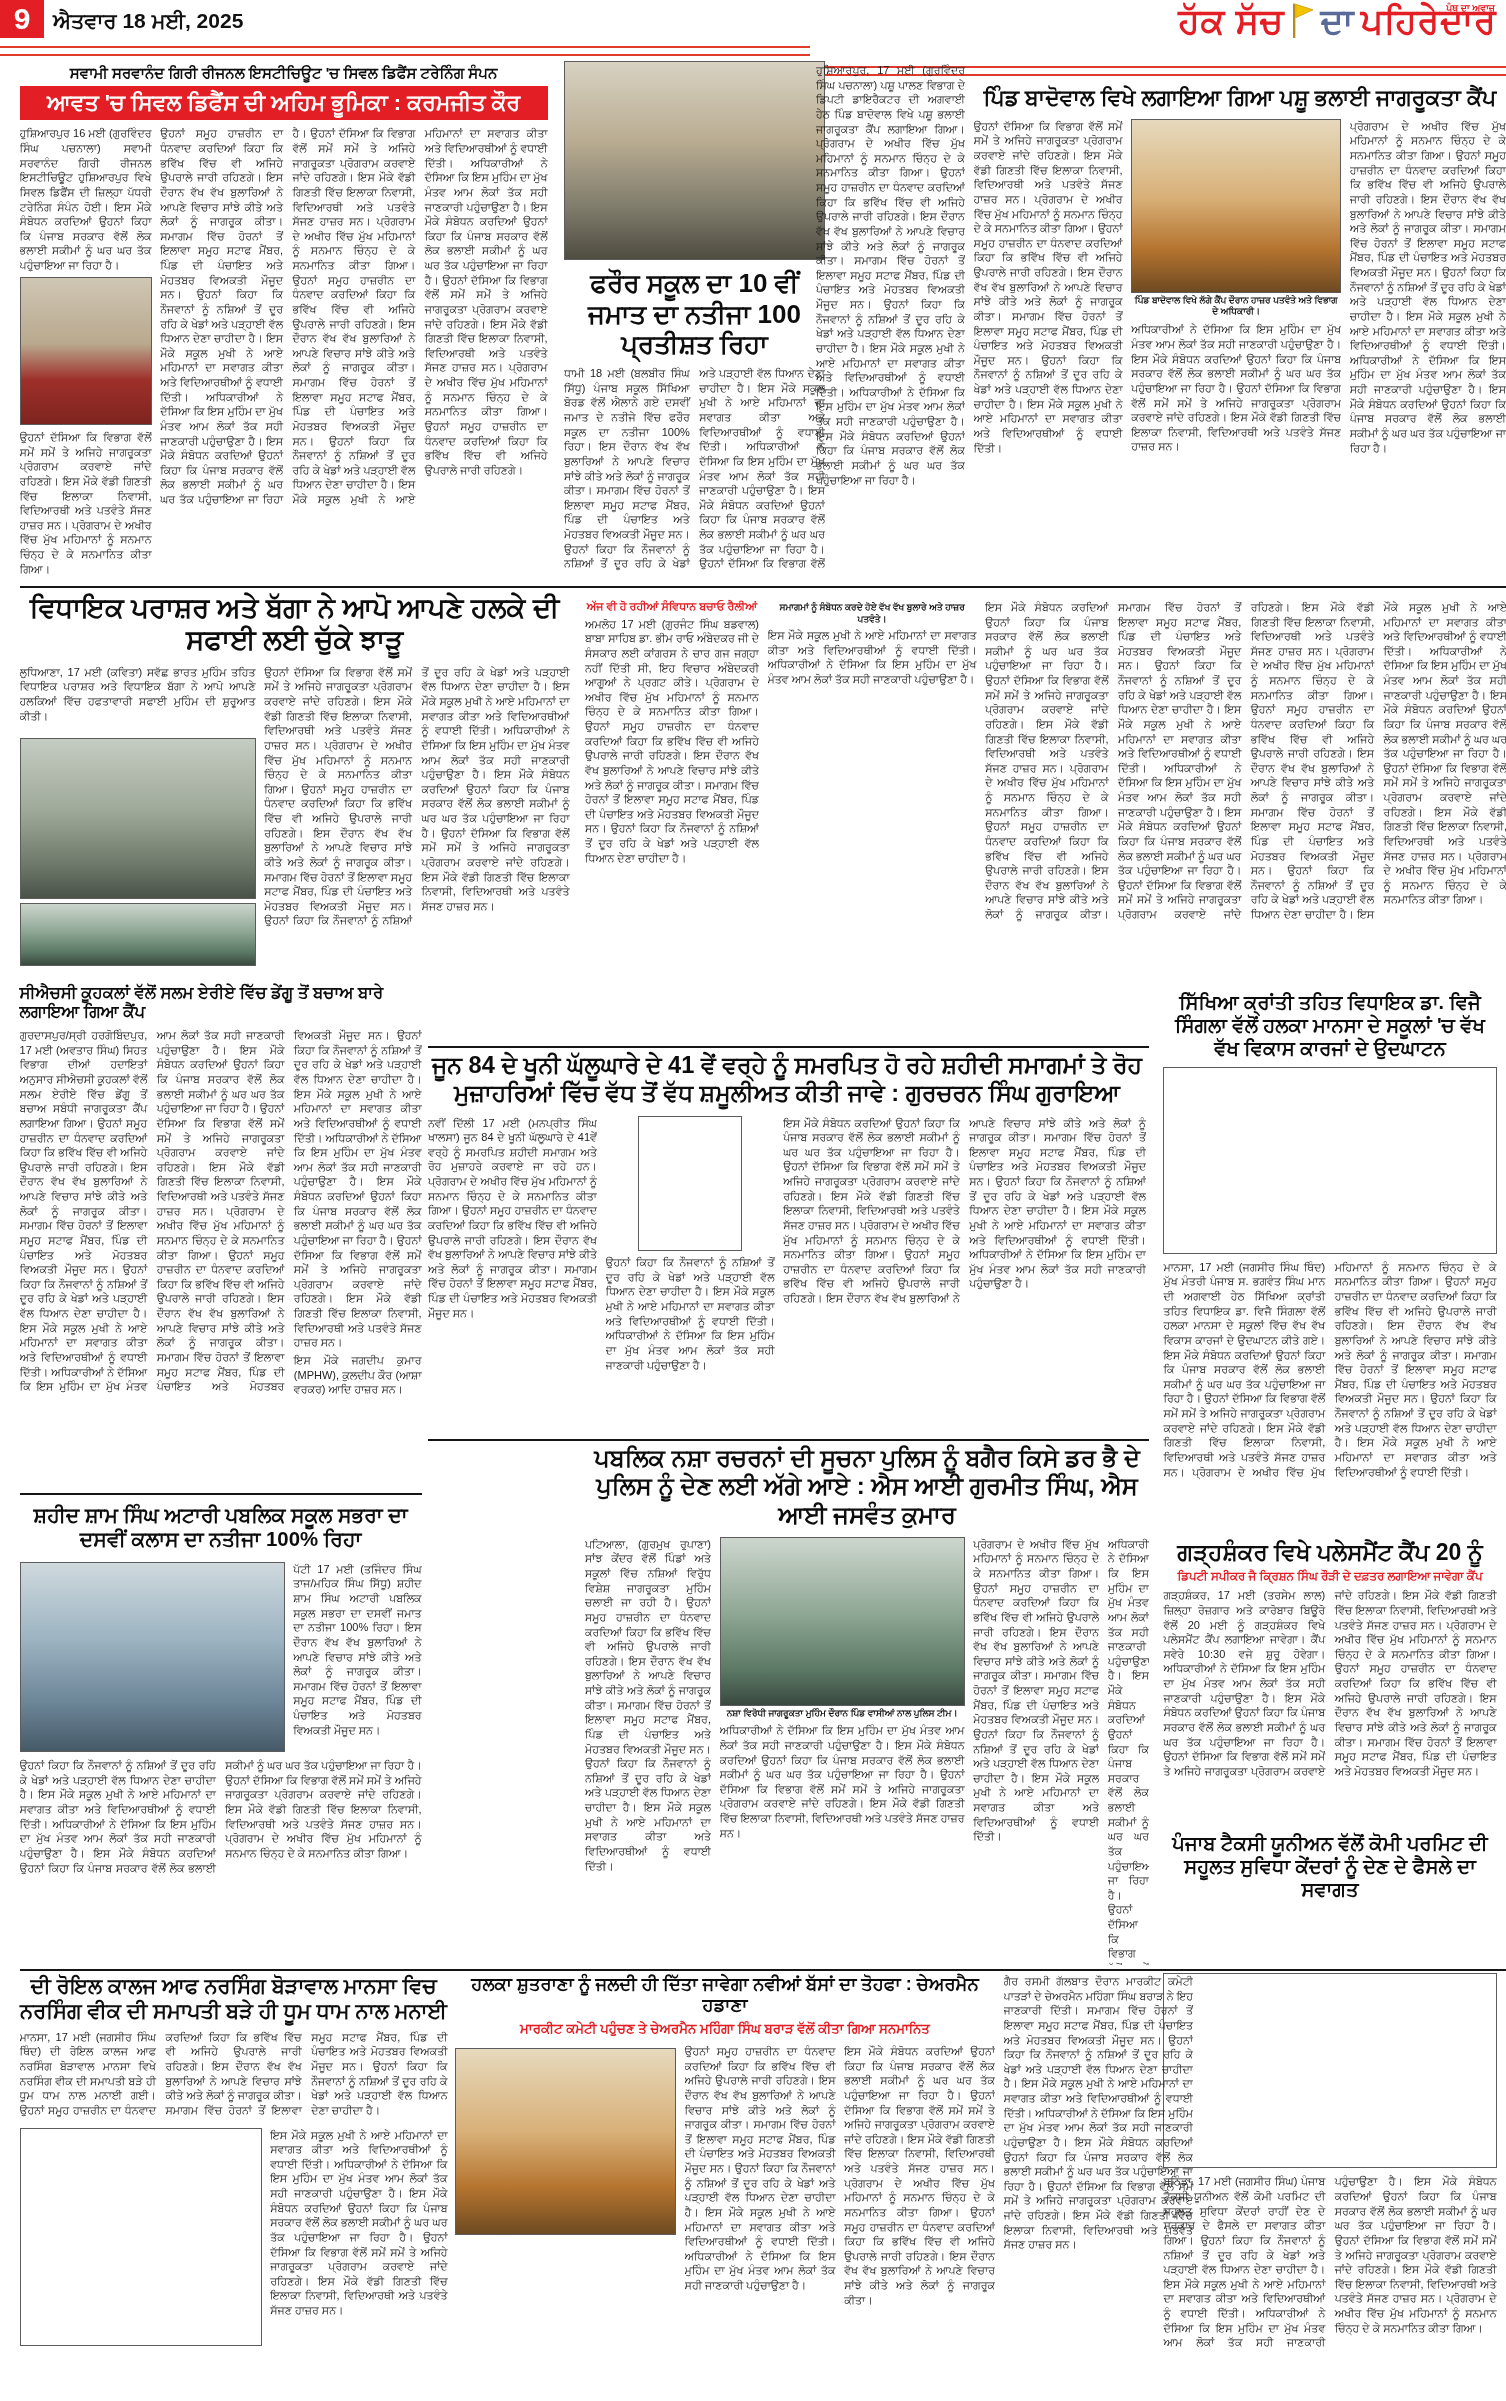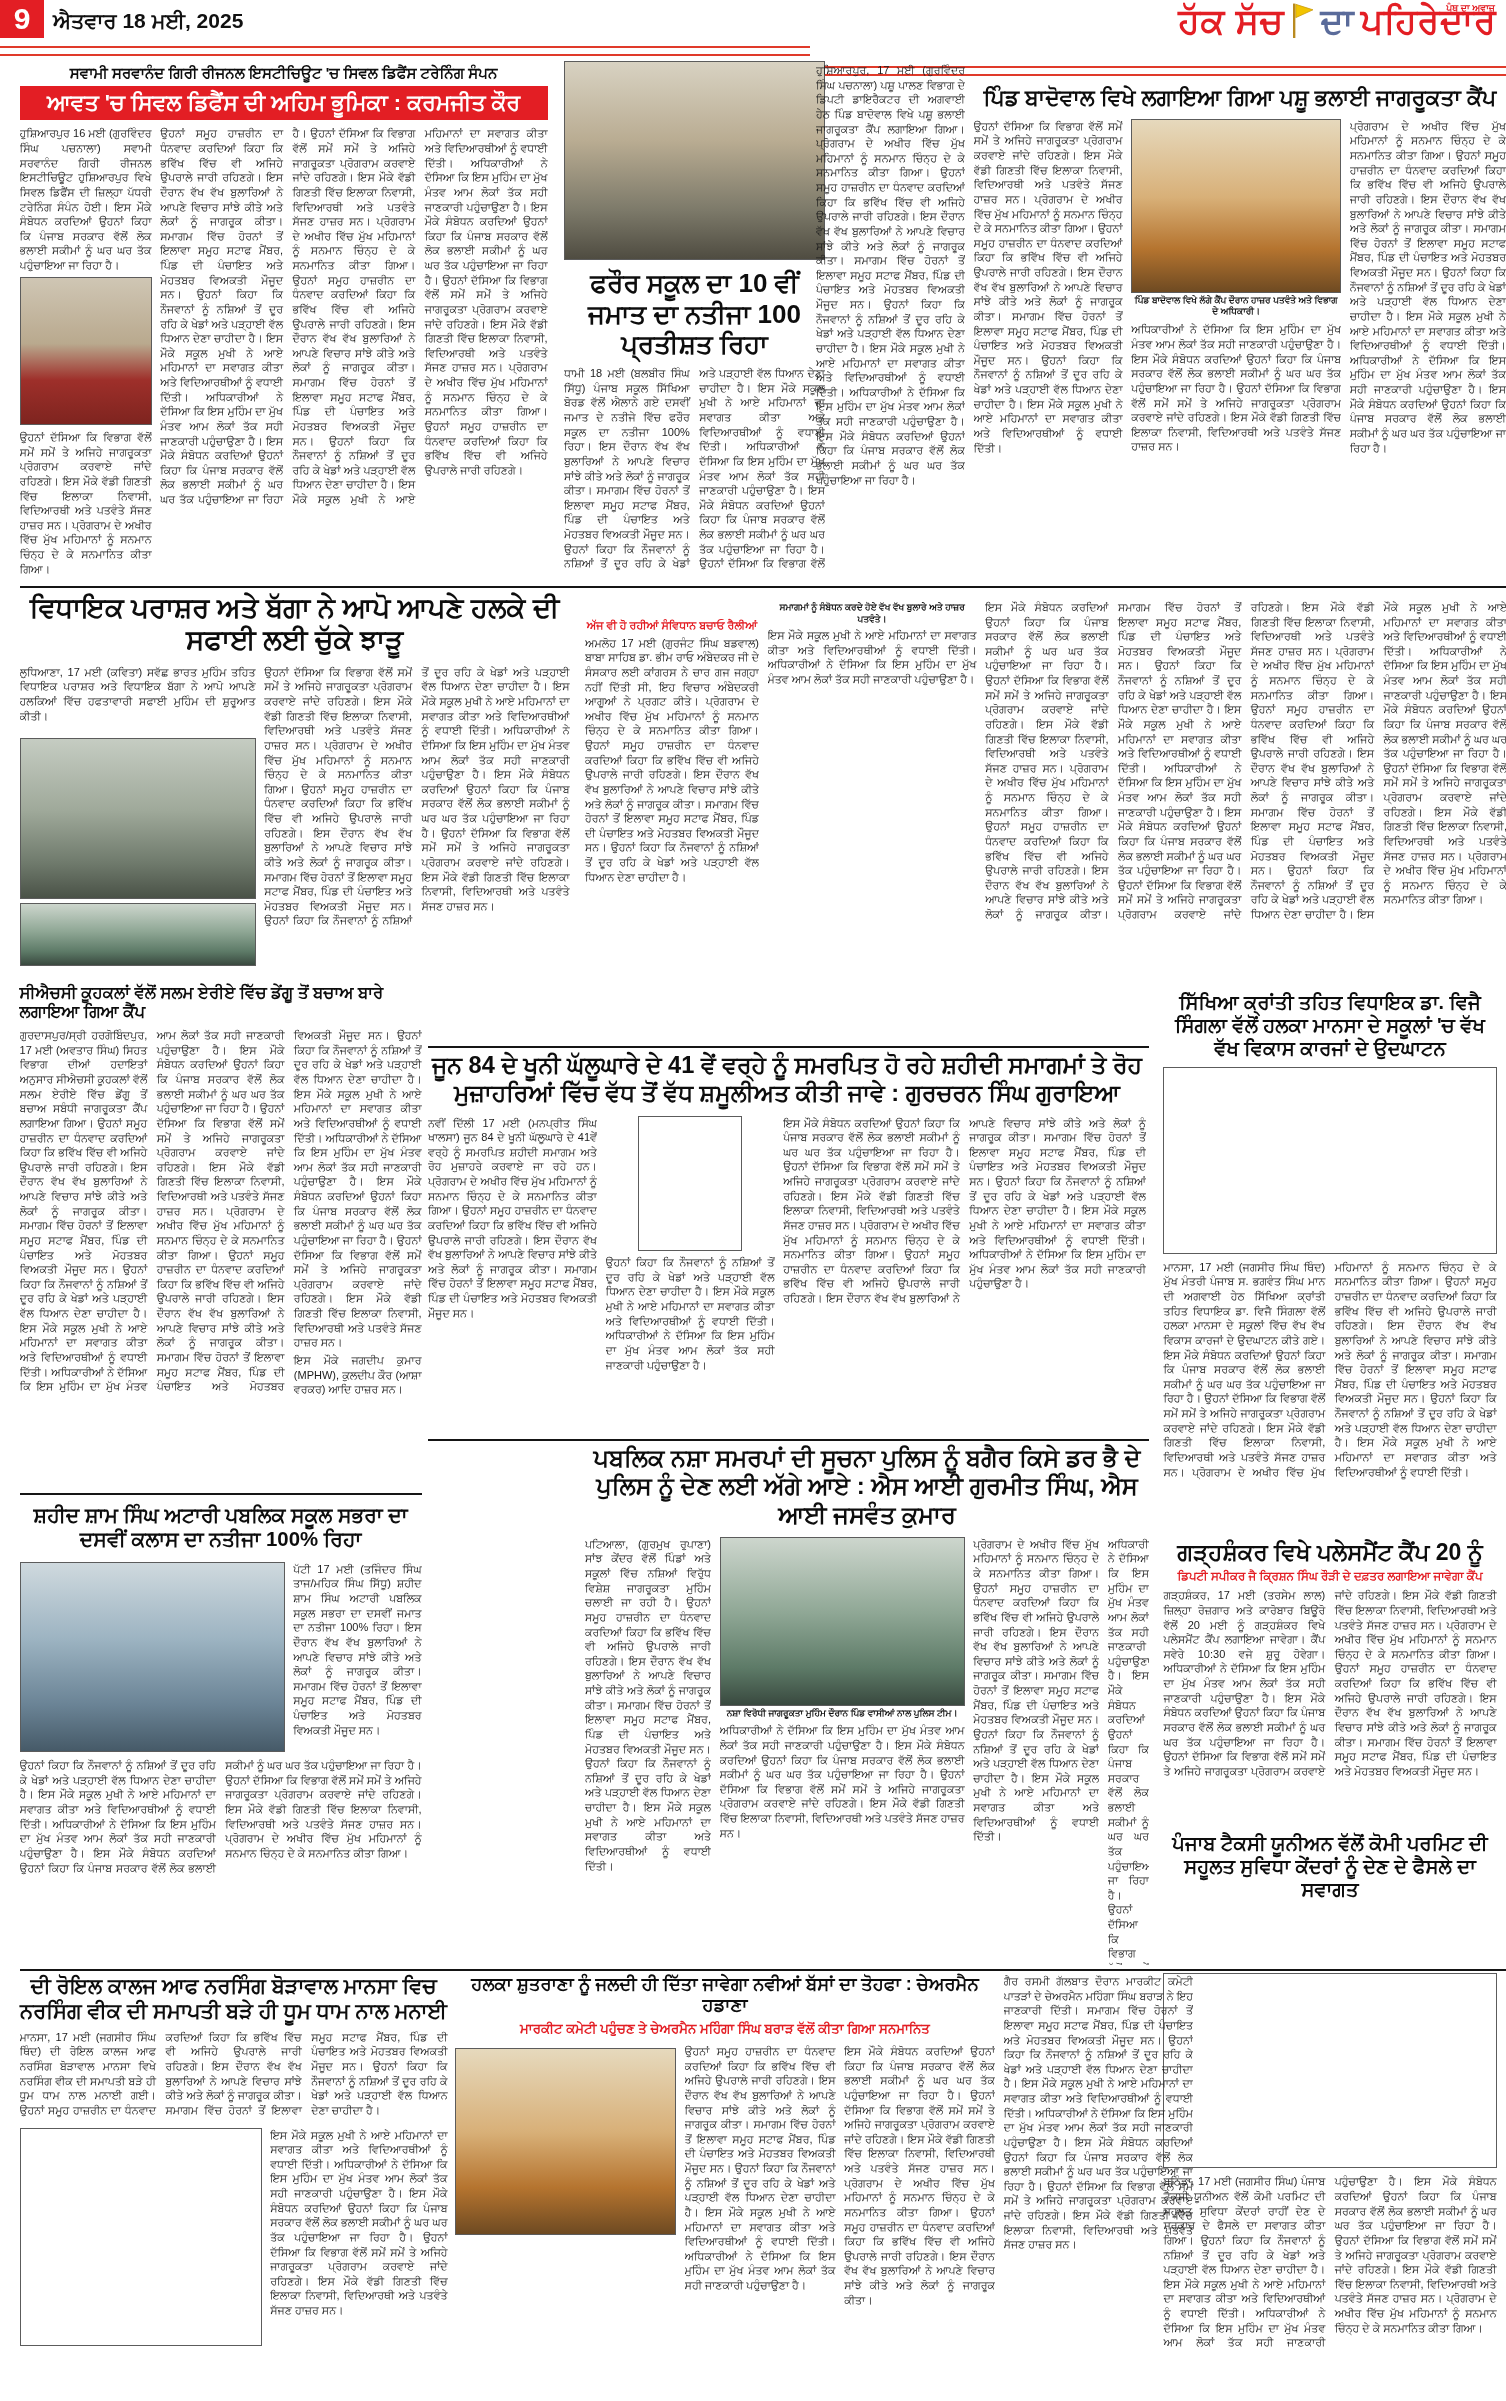--- a/index.html
+++ b/index.html
@@ -110,21 +110,21 @@
         <div class="bt" style="height:69px;">ਲੁਧਿਆਣਾ, 17 ਮਈ (ਕਵਿਤਾ) ਸਵੱਛ ਭਾਰਤ ਮੁਹਿੰਮ ਤਹਿਤ ਵਿਧਾਇਕ ਪਰਾਸ਼ਰ ਅਤੇ ਵਿਧਾਇਕ ਬੱਗਾ ਨੇ ਆਪੋ ਆਪਣੇ ਹਲਕਿਆਂ ਵਿੱਚ ਹਫਤਾਵਾਰੀ ਸਫਾਈ ਮੁਹਿੰਮ ਦੀ ਸ਼ੁਰੂਆਤ ਕੀਤੀ।</div>
         <div class="ph ph-street" style="height:161px;margin-top:3.9px;"></div>
         <div class="ph ph-banner" style="height:63px;margin-top:3.9px;"></div>
       </div>
       <div class="bt c2" style="flex:1;height:306px;">ਉਹਨਾਂ ਦੱਸਿਆ ਕਿ ਵਿਭਾਗ ਵੱਲੋਂ ਸਮੇਂ ਸਮੇਂ ਤੇ ਅਜਿਹੇ ਜਾਗਰੂਕਤਾ ਪ੍ਰੋਗਰਾਮ ਕਰਵਾਏ ਜਾਂਦੇ ਰਹਿਣਗੇ। ਇਸ ਮੌਕੇ ਵੱਡੀ ਗਿਣਤੀ ਵਿੱਚ ਇਲਾਕਾ ਨਿਵਾਸੀ, ਵਿਦਿਆਰਥੀ ਅਤੇ ਪਤਵੰਤੇ ਸੱਜਣ ਹਾਜ਼ਰ ਸਨ। ਪ੍ਰੋਗਰਾਮ ਦੇ ਅਖੀਰ ਵਿੱਚ ਮੁੱਖ ਮਹਿਮਾਨਾਂ ਨੂੰ ਸਨਮਾਨ ਚਿੰਨ੍ਹ ਦੇ ਕੇ ਸਨਮਾਨਿਤ ਕੀਤਾ ਗਿਆ। ਉਹਨਾਂ ਸਮੂਹ ਹਾਜ਼ਰੀਨ ਦਾ ਧੰਨਵਾਦ ਕਰਦਿਆਂ ਕਿਹਾ ਕਿ ਭਵਿੱਖ ਵਿੱਚ ਵੀ ਅਜਿਹੇ ਉਪਰਾਲੇ ਜਾਰੀ ਰਹਿਣਗੇ। ਇਸ ਦੌਰਾਨ ਵੱਖ ਵੱਖ ਬੁਲਾਰਿਆਂ ਨੇ ਆਪਣੇ ਵਿਚਾਰ ਸਾਂਝੇ ਕੀਤੇ ਅਤੇ ਲੋਕਾਂ ਨੂੰ ਜਾਗਰੂਕ ਕੀਤਾ। ਸਮਾਗਮ ਵਿੱਚ ਹੋਰਨਾਂ ਤੋਂ ਇਲਾਵਾ ਸਮੂਹ ਸਟਾਫ ਮੈਂਬਰ, ਪਿੰਡ ਦੀ ਪੰਚਾਇਤ ਅਤੇ ਮੋਹਤਬਰ ਵਿਅਕਤੀ ਮੌਜੂਦ ਸਨ। ਉਹਨਾਂ ਕਿਹਾ ਕਿ ਨੌਜਵਾਨਾਂ ਨੂੰ ਨਸ਼ਿਆਂ ਤੋਂ ਦੂਰ ਰਹਿ ਕੇ ਖੇਡਾਂ ਅਤੇ ਪੜ੍ਹਾਈ ਵੱਲ ਧਿਆਨ ਦੇਣਾ ਚਾਹੀਦਾ ਹੈ। ਇਸ ਮੌਕੇ ਸਕੂਲ ਮੁਖੀ ਨੇ ਆਏ ਮਹਿਮਾਨਾਂ ਦਾ ਸਵਾਗਤ ਕੀਤਾ ਅਤੇ ਵਿਦਿਆਰਥੀਆਂ ਨੂੰ ਵਧਾਈ ਦਿੱਤੀ। ਅਧਿਕਾਰੀਆਂ ਨੇ ਦੱਸਿਆ ਕਿ ਇਸ ਮੁਹਿੰਮ ਦਾ ਮੁੱਖ ਮੰਤਵ ਆਮ ਲੋਕਾਂ ਤੱਕ ਸਹੀ ਜਾਣਕਾਰੀ ਪਹੁੰਚਾਉਣਾ ਹੈ। ਇਸ ਮੌਕੇ ਸੰਬੋਧਨ ਕਰਦਿਆਂ ਉਹਨਾਂ ਕਿਹਾ ਕਿ ਪੰਜਾਬ ਸਰਕਾਰ ਵੱਲੋਂ ਲੋਕ ਭਲਾਈ ਸਕੀਮਾਂ ਨੂੰ ਘਰ ਘਰ ਤੱਕ ਪਹੁੰਚਾਇਆ ਜਾ ਰਿਹਾ ਹੈ। ਉਹਨਾਂ ਦੱਸਿਆ ਕਿ ਵਿਭਾਗ ਵੱਲੋਂ ਸਮੇਂ ਸਮੇਂ ਤੇ ਅਜਿਹੇ ਜਾਗਰੂਕਤਾ ਪ੍ਰੋਗਰਾਮ ਕਰਵਾਏ ਜਾਂਦੇ ਰਹਿਣਗੇ। ਇਸ ਮੌਕੇ ਵੱਡੀ ਗਿਣਤੀ ਵਿੱਚ ਇਲਾਕਾ ਨਿਵਾਸੀ, ਵਿਦਿਆਰਥੀ ਅਤੇ ਪਤਵੰਤੇ ਸੱਜਣ ਹਾਜ਼ਰ ਸਨ। </div>
     </div>
   </div>
 
   <div class="abs" style="left:585px;top:592px;width:922px;height:452px;">
     <div class="flexrow" style="margin-top:7.9px;">
-      <div style="width:174px;flex:none;margin-top:19px;">
+      <div style="width:174px;flex:none;">
         <div class="redsub" style="font-size:11px;margin-bottom:3.1px;">ਅੱਜ ਵੀ ਹੋ ਰਹੀਆਂ ਸੰਵਿਧਾਨ ਬਚਾਓ ਰੈਲੀਆਂ</div>
         <div class="bt" style="height:369px;">ਅਮਲੋਹ 17 ਮਈ (ਗੁਰਜੰਟ ਸਿੰਘ ਬਡਵਾਲ) ਬਾਬਾ ਸਾਹਿਬ ਡਾ. ਭੀਮ ਰਾਓ ਅੰਬੇਦਕਰ ਜੀ ਦੇ ਸੰਸਕਾਰ ਲਈ ਕਾਂਗਰਸ ਨੇ ਚਾਰ ਗਜ ਜਗ੍ਹਾ ਨਹੀਂ ਦਿੱਤੀ ਸੀ, ਇਹ ਵਿਚਾਰ ਅੰਬੇਦਕਰੀ ਆਗੂਆਂ ਨੇ ਪ੍ਰਗਟ ਕੀਤੇ। ਪ੍ਰੋਗਰਾਮ ਦੇ ਅਖੀਰ ਵਿੱਚ ਮੁੱਖ ਮਹਿਮਾਨਾਂ ਨੂੰ ਸਨਮਾਨ ਚਿੰਨ੍ਹ ਦੇ ਕੇ ਸਨਮਾਨਿਤ ਕੀਤਾ ਗਿਆ। ਉਹਨਾਂ ਸਮੂਹ ਹਾਜ਼ਰੀਨ ਦਾ ਧੰਨਵਾਦ ਕਰਦਿਆਂ ਕਿਹਾ ਕਿ ਭਵਿੱਖ ਵਿੱਚ ਵੀ ਅਜਿਹੇ ਉਪਰਾਲੇ ਜਾਰੀ ਰਹਿਣਗੇ। ਇਸ ਦੌਰਾਨ ਵੱਖ ਵੱਖ ਬੁਲਾਰਿਆਂ ਨੇ ਆਪਣੇ ਵਿਚਾਰ ਸਾਂਝੇ ਕੀਤੇ ਅਤੇ ਲੋਕਾਂ ਨੂੰ ਜਾਗਰੂਕ ਕੀਤਾ। ਸਮਾਗਮ ਵਿੱਚ ਹੋਰਨਾਂ ਤੋਂ ਇਲਾਵਾ ਸਮੂਹ ਸਟਾਫ ਮੈਂਬਰ, ਪਿੰਡ ਦੀ ਪੰਚਾਇਤ ਅਤੇ ਮੋਹਤਬਰ ਵਿਅਕਤੀ ਮੌਜੂਦ ਸਨ। ਉਹਨਾਂ ਕਿਹਾ ਕਿ ਨੌਜਵਾਨਾਂ ਨੂੰ ਨਸ਼ਿਆਂ ਤੋਂ ਦੂਰ ਰਹਿ ਕੇ ਖੇਡਾਂ ਅਤੇ ਪੜ੍ਹਾਈ ਵੱਲ ਧਿਆਨ ਦੇਣਾ ਚਾਹੀਦਾ ਹੈ। </div>
       </div>
       <div style="width:209px;flex:none;">
         <div class="montage">
           <div class="mcell" style="--t:#e07820;"></div>
           <div class="mcell" style="--t:#e8c93f;"></div>
           <div class="mcell" style="--t:#274f8f;"></div>
           <div class="mcell" style="--t:#9a9a9a;"></div>
           <div class="mcell" style="--t:#b03030;"></div>
@@ -171,21 +171,21 @@
     <div class="bt c2" style="height:236px;margin-top:4.7px;">ਗੜ੍ਹਸ਼ੰਕਰ, 17 ਮਈ (ਤਰਸੇਮ ਲਾਲ) ਜ਼ਿਲ੍ਹਾ ਰੋਜ਼ਗਾਰ ਅਤੇ ਕਾਰੋਬਾਰ ਬਿਊਰੋ ਵੱਲੋਂ 20 ਮਈ ਨੂੰ ਗੜ੍ਹਸ਼ੰਕਰ ਵਿਖੇ ਪਲੇਸਮੈਂਟ ਕੈਂਪ ਲਗਾਇਆ ਜਾਵੇਗਾ। ਕੈਂਪ ਸਵੇਰੇ 10:30 ਵਜੇ ਸ਼ੁਰੂ ਹੋਵੇਗਾ। ਅਧਿਕਾਰੀਆਂ ਨੇ ਦੱਸਿਆ ਕਿ ਇਸ ਮੁਹਿੰਮ ਦਾ ਮੁੱਖ ਮੰਤਵ ਆਮ ਲੋਕਾਂ ਤੱਕ ਸਹੀ ਜਾਣਕਾਰੀ ਪਹੁੰਚਾਉਣਾ ਹੈ। ਇਸ ਮੌਕੇ ਸੰਬੋਧਨ ਕਰਦਿਆਂ ਉਹਨਾਂ ਕਿਹਾ ਕਿ ਪੰਜਾਬ ਸਰਕਾਰ ਵੱਲੋਂ ਲੋਕ ਭਲਾਈ ਸਕੀਮਾਂ ਨੂੰ ਘਰ ਘਰ ਤੱਕ ਪਹੁੰਚਾਇਆ ਜਾ ਰਿਹਾ ਹੈ। ਉਹਨਾਂ ਦੱਸਿਆ ਕਿ ਵਿਭਾਗ ਵੱਲੋਂ ਸਮੇਂ ਸਮੇਂ ਤੇ ਅਜਿਹੇ ਜਾਗਰੂਕਤਾ ਪ੍ਰੋਗਰਾਮ ਕਰਵਾਏ ਜਾਂਦੇ ਰਹਿਣਗੇ। ਇਸ ਮੌਕੇ ਵੱਡੀ ਗਿਣਤੀ ਵਿੱਚ ਇਲਾਕਾ ਨਿਵਾਸੀ, ਵਿਦਿਆਰਥੀ ਅਤੇ ਪਤਵੰਤੇ ਸੱਜਣ ਹਾਜ਼ਰ ਸਨ। ਪ੍ਰੋਗਰਾਮ ਦੇ ਅਖੀਰ ਵਿੱਚ ਮੁੱਖ ਮਹਿਮਾਨਾਂ ਨੂੰ ਸਨਮਾਨ ਚਿੰਨ੍ਹ ਦੇ ਕੇ ਸਨਮਾਨਿਤ ਕੀਤਾ ਗਿਆ। ਉਹਨਾਂ ਸਮੂਹ ਹਾਜ਼ਰੀਨ ਦਾ ਧੰਨਵਾਦ ਕਰਦਿਆਂ ਕਿਹਾ ਕਿ ਭਵਿੱਖ ਵਿੱਚ ਵੀ ਅਜਿਹੇ ਉਪਰਾਲੇ ਜਾਰੀ ਰਹਿਣਗੇ। ਇਸ ਦੌਰਾਨ ਵੱਖ ਵੱਖ ਬੁਲਾਰਿਆਂ ਨੇ ਆਪਣੇ ਵਿਚਾਰ ਸਾਂਝੇ ਕੀਤੇ ਅਤੇ ਲੋਕਾਂ ਨੂੰ ਜਾਗਰੂਕ ਕੀਤਾ। ਸਮਾਗਮ ਵਿੱਚ ਹੋਰਨਾਂ ਤੋਂ ਇਲਾਵਾ ਸਮੂਹ ਸਟਾਫ ਮੈਂਬਰ, ਪਿੰਡ ਦੀ ਪੰਚਾਇਤ ਅਤੇ ਮੋਹਤਬਰ ਵਿਅਕਤੀ ਮੌਜੂਦ ਸਨ। </div>
     <div class="hx" style="font-size:19.6px;margin-top:7.9px;">ਪੰਜਾਬ ਟੈਕਸੀ ਯੂਨੀਅਨ ਵੱਲੋਂ ਕੋਮੀ ਪਰਮਿਟ ਦੀ ਸਹੂਲਤ ਸੁਵਿਧਾ ਕੇਂਦਰਾਂ ਨੂੰ ਦੇਣ ਦੇ ਫੈਸਲੇ ਦਾ ਸਵਾਗਤ</div>
   </div>
 
   <div class="abs" style="left:1154px;top:1970px;width:352px;height:431px;padding:3.1px 9.4px;box-sizing:border-box;">
     <div class="ph ph-meet" style="height:195px;"></div>
     <div class="bt c2" style="height:210px;margin-top:6.3px;">ਬਠਿੰਡਾ, 17 ਮਈ (ਜਗਸੀਰ ਸਿੰਘ) ਪੰਜਾਬ ਟੈਕਸੀ ਯੂਨੀਅਨ ਵੱਲੋਂ ਕੋਮੀ ਪਰਮਿਟ ਦੀ ਸਹੂਲਤ ਸੁਵਿਧਾ ਕੇਂਦਰਾਂ ਰਾਹੀਂ ਦੇਣ ਦੇ ਸਰਕਾਰ ਦੇ ਫੈਸਲੇ ਦਾ ਸਵਾਗਤ ਕੀਤਾ ਗਿਆ। ਉਹਨਾਂ ਕਿਹਾ ਕਿ ਨੌਜਵਾਨਾਂ ਨੂੰ ਨਸ਼ਿਆਂ ਤੋਂ ਦੂਰ ਰਹਿ ਕੇ ਖੇਡਾਂ ਅਤੇ ਪੜ੍ਹਾਈ ਵੱਲ ਧਿਆਨ ਦੇਣਾ ਚਾਹੀਦਾ ਹੈ। ਇਸ ਮੌਕੇ ਸਕੂਲ ਮੁਖੀ ਨੇ ਆਏ ਮਹਿਮਾਨਾਂ ਦਾ ਸਵਾਗਤ ਕੀਤਾ ਅਤੇ ਵਿਦਿਆਰਥੀਆਂ ਨੂੰ ਵਧਾਈ ਦਿੱਤੀ। ਅਧਿਕਾਰੀਆਂ ਨੇ ਦੱਸਿਆ ਕਿ ਇਸ ਮੁਹਿੰਮ ਦਾ ਮੁੱਖ ਮੰਤਵ ਆਮ ਲੋਕਾਂ ਤੱਕ ਸਹੀ ਜਾਣਕਾਰੀ ਪਹੁੰਚਾਉਣਾ ਹੈ। ਇਸ ਮੌਕੇ ਸੰਬੋਧਨ ਕਰਦਿਆਂ ਉਹਨਾਂ ਕਿਹਾ ਕਿ ਪੰਜਾਬ ਸਰਕਾਰ ਵੱਲੋਂ ਲੋਕ ਭਲਾਈ ਸਕੀਮਾਂ ਨੂੰ ਘਰ ਘਰ ਤੱਕ ਪਹੁੰਚਾਇਆ ਜਾ ਰਿਹਾ ਹੈ। ਉਹਨਾਂ ਦੱਸਿਆ ਕਿ ਵਿਭਾਗ ਵੱਲੋਂ ਸਮੇਂ ਸਮੇਂ ਤੇ ਅਜਿਹੇ ਜਾਗਰੂਕਤਾ ਪ੍ਰੋਗਰਾਮ ਕਰਵਾਏ ਜਾਂਦੇ ਰਹਿਣਗੇ। ਇਸ ਮੌਕੇ ਵੱਡੀ ਗਿਣਤੀ ਵਿੱਚ ਇਲਾਕਾ ਨਿਵਾਸੀ, ਵਿਦਿਆਰਥੀ ਅਤੇ ਪਤਵੰਤੇ ਸੱਜਣ ਹਾਜ਼ਰ ਸਨ। ਪ੍ਰੋਗਰਾਮ ਦੇ ਅਖੀਰ ਵਿੱਚ ਮੁੱਖ ਮਹਿਮਾਨਾਂ ਨੂੰ ਸਨਮਾਨ ਚਿੰਨ੍ਹ ਦੇ ਕੇ ਸਨਮਾਨਿਤ ਕੀਤਾ ਗਿਆ। </div>
   </div>
 
   <div class="abs" style="left:585px;top:1444px;width:564px;height:521px;">
-    <div class="hx" style="font-size:24px;">ਪਬਲਿਕ ਨਸ਼ਾ ਸਮਰਪਾਂ ਦੀ ਸੂਚਨਾ ਪੁਲਿਸ ਨੂੰ ਬਗੈਰ ਕਿਸੇ ਡਰ ਭੈ ਦੇ ਪੁਲਿਸ ਨੂੰ ਦੇਣ ਲਈ ਅੱਗੇ ਆਏ : ਐਸ ਆਈ ਗੁਰਮੀਤ ਸਿੰਘ, ਐਸ ਆਈ ਜਸਵੰਤ ਕੁਮਾਰ</div>
+    <div class="hx" style="font-size:24px;">ਪਬਲਿਕ ਨਸ਼ਾ ਰਚਰਨਾਂ ਦੀ ਸੂਚਨਾ ਪੁਲਿਸ ਨੂੰ ਬਗੈਰ ਕਿਸੇ ਡਰ ਭੈ ਦੇ ਪੁਲਿਸ ਨੂੰ ਦੇਣ ਲਈ ਅੱਗੇ ਆਏ : ਐਸ ਆਈ ਗੁਰਮੀਤ ਸਿੰਘ, ਐਸ ਆਈ ਜਸਵੰਤ ਕੁਮਾਰ</div>
     <div class="flexrow" style="margin-top:7.9px;">
       <div class="bt" style="width:126px;flex:none;height:428px;">ਪਟਿਆਲਾ, (ਗੁਰਮੁਖ ਰੁਪਾਣਾ) ਸਾਂਝ ਕੇਂਦਰ ਵੱਲੋਂ ਪਿੰਡਾਂ ਅਤੇ ਸਕੂਲਾਂ ਵਿੱਚ ਨਸ਼ਿਆਂ ਵਿਰੁੱਧ ਵਿਸ਼ੇਸ਼ ਜਾਗਰੂਕਤਾ ਮੁਹਿੰਮ ਚਲਾਈ ਜਾ ਰਹੀ ਹੈ। ਉਹਨਾਂ ਸਮੂਹ ਹਾਜ਼ਰੀਨ ਦਾ ਧੰਨਵਾਦ ਕਰਦਿਆਂ ਕਿਹਾ ਕਿ ਭਵਿੱਖ ਵਿੱਚ ਵੀ ਅਜਿਹੇ ਉਪਰਾਲੇ ਜਾਰੀ ਰਹਿਣਗੇ। ਇਸ ਦੌਰਾਨ ਵੱਖ ਵੱਖ ਬੁਲਾਰਿਆਂ ਨੇ ਆਪਣੇ ਵਿਚਾਰ ਸਾਂਝੇ ਕੀਤੇ ਅਤੇ ਲੋਕਾਂ ਨੂੰ ਜਾਗਰੂਕ ਕੀਤਾ। ਸਮਾਗਮ ਵਿੱਚ ਹੋਰਨਾਂ ਤੋਂ ਇਲਾਵਾ ਸਮੂਹ ਸਟਾਫ ਮੈਂਬਰ, ਪਿੰਡ ਦੀ ਪੰਚਾਇਤ ਅਤੇ ਮੋਹਤਬਰ ਵਿਅਕਤੀ ਮੌਜੂਦ ਸਨ। ਉਹਨਾਂ ਕਿਹਾ ਕਿ ਨੌਜਵਾਨਾਂ ਨੂੰ ਨਸ਼ਿਆਂ ਤੋਂ ਦੂਰ ਰਹਿ ਕੇ ਖੇਡਾਂ ਅਤੇ ਪੜ੍ਹਾਈ ਵੱਲ ਧਿਆਨ ਦੇਣਾ ਚਾਹੀਦਾ ਹੈ। ਇਸ ਮੌਕੇ ਸਕੂਲ ਮੁਖੀ ਨੇ ਆਏ ਮਹਿਮਾਨਾਂ ਦਾ ਸਵਾਗਤ ਕੀਤਾ ਅਤੇ ਵਿਦਿਆਰਥੀਆਂ ਨੂੰ ਵਧਾਈ ਦਿੱਤੀ। </div>
       <div style="width:245px;flex:none;">
         <div class="ph ph-banner" style="height:169px;"></div>
         <div class="cap">ਨਸ਼ਾ ਵਿਰੋਧੀ ਜਾਗਰੂਕਤਾ ਮੁਹਿੰਮ ਦੌਰਾਨ ਪਿੰਡ ਵਾਸੀਆਂ ਨਾਲ ਪੁਲਿਸ ਟੀਮ।</div>
         <div class="bt" style="height:204px;margin-top:3.9px;">ਅਧਿਕਾਰੀਆਂ ਨੇ ਦੱਸਿਆ ਕਿ ਇਸ ਮੁਹਿੰਮ ਦਾ ਮੁੱਖ ਮੰਤਵ ਆਮ ਲੋਕਾਂ ਤੱਕ ਸਹੀ ਜਾਣਕਾਰੀ ਪਹੁੰਚਾਉਣਾ ਹੈ। ਇਸ ਮੌਕੇ ਸੰਬੋਧਨ ਕਰਦਿਆਂ ਉਹਨਾਂ ਕਿਹਾ ਕਿ ਪੰਜਾਬ ਸਰਕਾਰ ਵੱਲੋਂ ਲੋਕ ਭਲਾਈ ਸਕੀਮਾਂ ਨੂੰ ਘਰ ਘਰ ਤੱਕ ਪਹੁੰਚਾਇਆ ਜਾ ਰਿਹਾ ਹੈ। ਉਹਨਾਂ ਦੱਸਿਆ ਕਿ ਵਿਭਾਗ ਵੱਲੋਂ ਸਮੇਂ ਸਮੇਂ ਤੇ ਅਜਿਹੇ ਜਾਗਰੂਕਤਾ ਪ੍ਰੋਗਰਾਮ ਕਰਵਾਏ ਜਾਂਦੇ ਰਹਿਣਗੇ। ਇਸ ਮੌਕੇ ਵੱਡੀ ਗਿਣਤੀ ਵਿੱਚ ਇਲਾਕਾ ਨਿਵਾਸੀ, ਵਿਦਿਆਰਥੀ ਅਤੇ ਪਤਵੰਤੇ ਸੱਜਣ ਹਾਜ਼ਰ ਸਨ। </div>
       </div>
       <div class="bt" style="width:126px;flex:none;height:428px;">ਪ੍ਰੋਗਰਾਮ ਦੇ ਅਖੀਰ ਵਿੱਚ ਮੁੱਖ ਮਹਿਮਾਨਾਂ ਨੂੰ ਸਨਮਾਨ ਚਿੰਨ੍ਹ ਦੇ ਕੇ ਸਨਮਾਨਿਤ ਕੀਤਾ ਗਿਆ। ਉਹਨਾਂ ਸਮੂਹ ਹਾਜ਼ਰੀਨ ਦਾ ਧੰਨਵਾਦ ਕਰਦਿਆਂ ਕਿਹਾ ਕਿ ਭਵਿੱਖ ਵਿੱਚ ਵੀ ਅਜਿਹੇ ਉਪਰਾਲੇ ਜਾਰੀ ਰਹਿਣਗੇ। ਇਸ ਦੌਰਾਨ ਵੱਖ ਵੱਖ ਬੁਲਾਰਿਆਂ ਨੇ ਆਪਣੇ ਵਿਚਾਰ ਸਾਂਝੇ ਕੀਤੇ ਅਤੇ ਲੋਕਾਂ ਨੂੰ ਜਾਗਰੂਕ ਕੀਤਾ। ਸਮਾਗਮ ਵਿੱਚ ਹੋਰਨਾਂ ਤੋਂ ਇਲਾਵਾ ਸਮੂਹ ਸਟਾਫ ਮੈਂਬਰ, ਪਿੰਡ ਦੀ ਪੰਚਾਇਤ ਅਤੇ ਮੋਹਤਬਰ ਵਿਅਕਤੀ ਮੌਜੂਦ ਸਨ। ਉਹਨਾਂ ਕਿਹਾ ਕਿ ਨੌਜਵਾਨਾਂ ਨੂੰ ਨਸ਼ਿਆਂ ਤੋਂ ਦੂਰ ਰਹਿ ਕੇ ਖੇਡਾਂ ਅਤੇ ਪੜ੍ਹਾਈ ਵੱਲ ਧਿਆਨ ਦੇਣਾ ਚਾਹੀਦਾ ਹੈ। ਇਸ ਮੌਕੇ ਸਕੂਲ ਮੁਖੀ ਨੇ ਆਏ ਮਹਿਮਾਨਾਂ ਦਾ ਸਵਾਗਤ ਕੀਤਾ ਅਤੇ ਵਿਦਿਆਰਥੀਆਂ ਨੂੰ ਵਧਾਈ ਦਿੱਤੀ। </div>
       <div class="bt" style="flex:1;height:428px;">ਅਧਿਕਾਰੀਆਂ ਨੇ ਦੱਸਿਆ ਕਿ ਇਸ ਮੁਹਿੰਮ ਦਾ ਮੁੱਖ ਮੰਤਵ ਆਮ ਲੋਕਾਂ ਤੱਕ ਸਹੀ ਜਾਣਕਾਰੀ ਪਹੁੰਚਾਉਣਾ ਹੈ। ਇਸ ਮੌਕੇ ਸੰਬੋਧਨ ਕਰਦਿਆਂ ਉਹਨਾਂ ਕਿਹਾ ਕਿ ਪੰਜਾਬ ਸਰਕਾਰ ਵੱਲੋਂ ਲੋਕ ਭਲਾਈ ਸਕੀਮਾਂ ਨੂੰ ਘਰ ਘਰ ਤੱਕ ਪਹੁੰਚਾਇਆ ਜਾ ਰਿਹਾ ਹੈ। ਉਹਨਾਂ ਦੱਸਿਆ ਕਿ ਵਿਭਾਗ ਵੱਲੋਂ ਸਮੇਂ ਸਮੇਂ ਤੇ ਅਜਿਹੇ ਜਾਗਰੂਕਤਾ ਪ੍ਰੋਗਰਾਮ ਕਰਵਾਏ ਜਾਂਦੇ ਰਹਿਣਗੇ। ਇਸ ਮੌਕੇ ਵੱਡੀ ਗਿਣਤੀ ਵਿੱਚ ਇਲਾਕਾ ਨਿਵਾਸੀ, ਵਿਦਿਆਰਥੀ ਅਤੇ ਪਤਵੰਤੇ ਸੱਜਣ ਹਾਜ਼ਰ ਸਨ। ਪ੍ਰੋਗਰਾਮ ਦੇ ਅਖੀਰ ਵਿੱਚ ਮੁੱਖ ਮਹਿਮਾਨਾਂ ਨੂੰ ਸਨਮਾਨ ਚਿੰਨ੍ਹ ਦੇ ਕੇ ਸਨਮਾਨਿਤ ਕੀਤਾ ਗਿਆ। ਉਹਨਾਂ ਸਮੂਹ ਹਾਜ਼ਰੀਨ ਦਾ ਧੰਨਵਾਦ ਕਰਦਿਆਂ ਕਿਹਾ ਕਿ ਭਵਿੱਖ ਵਿੱਚ ਵੀ ਅਜਿਹੇ ਉਪਰਾਲੇ ਜਾਰੀ ਰਹਿਣਗੇ। </div>
     </div>

